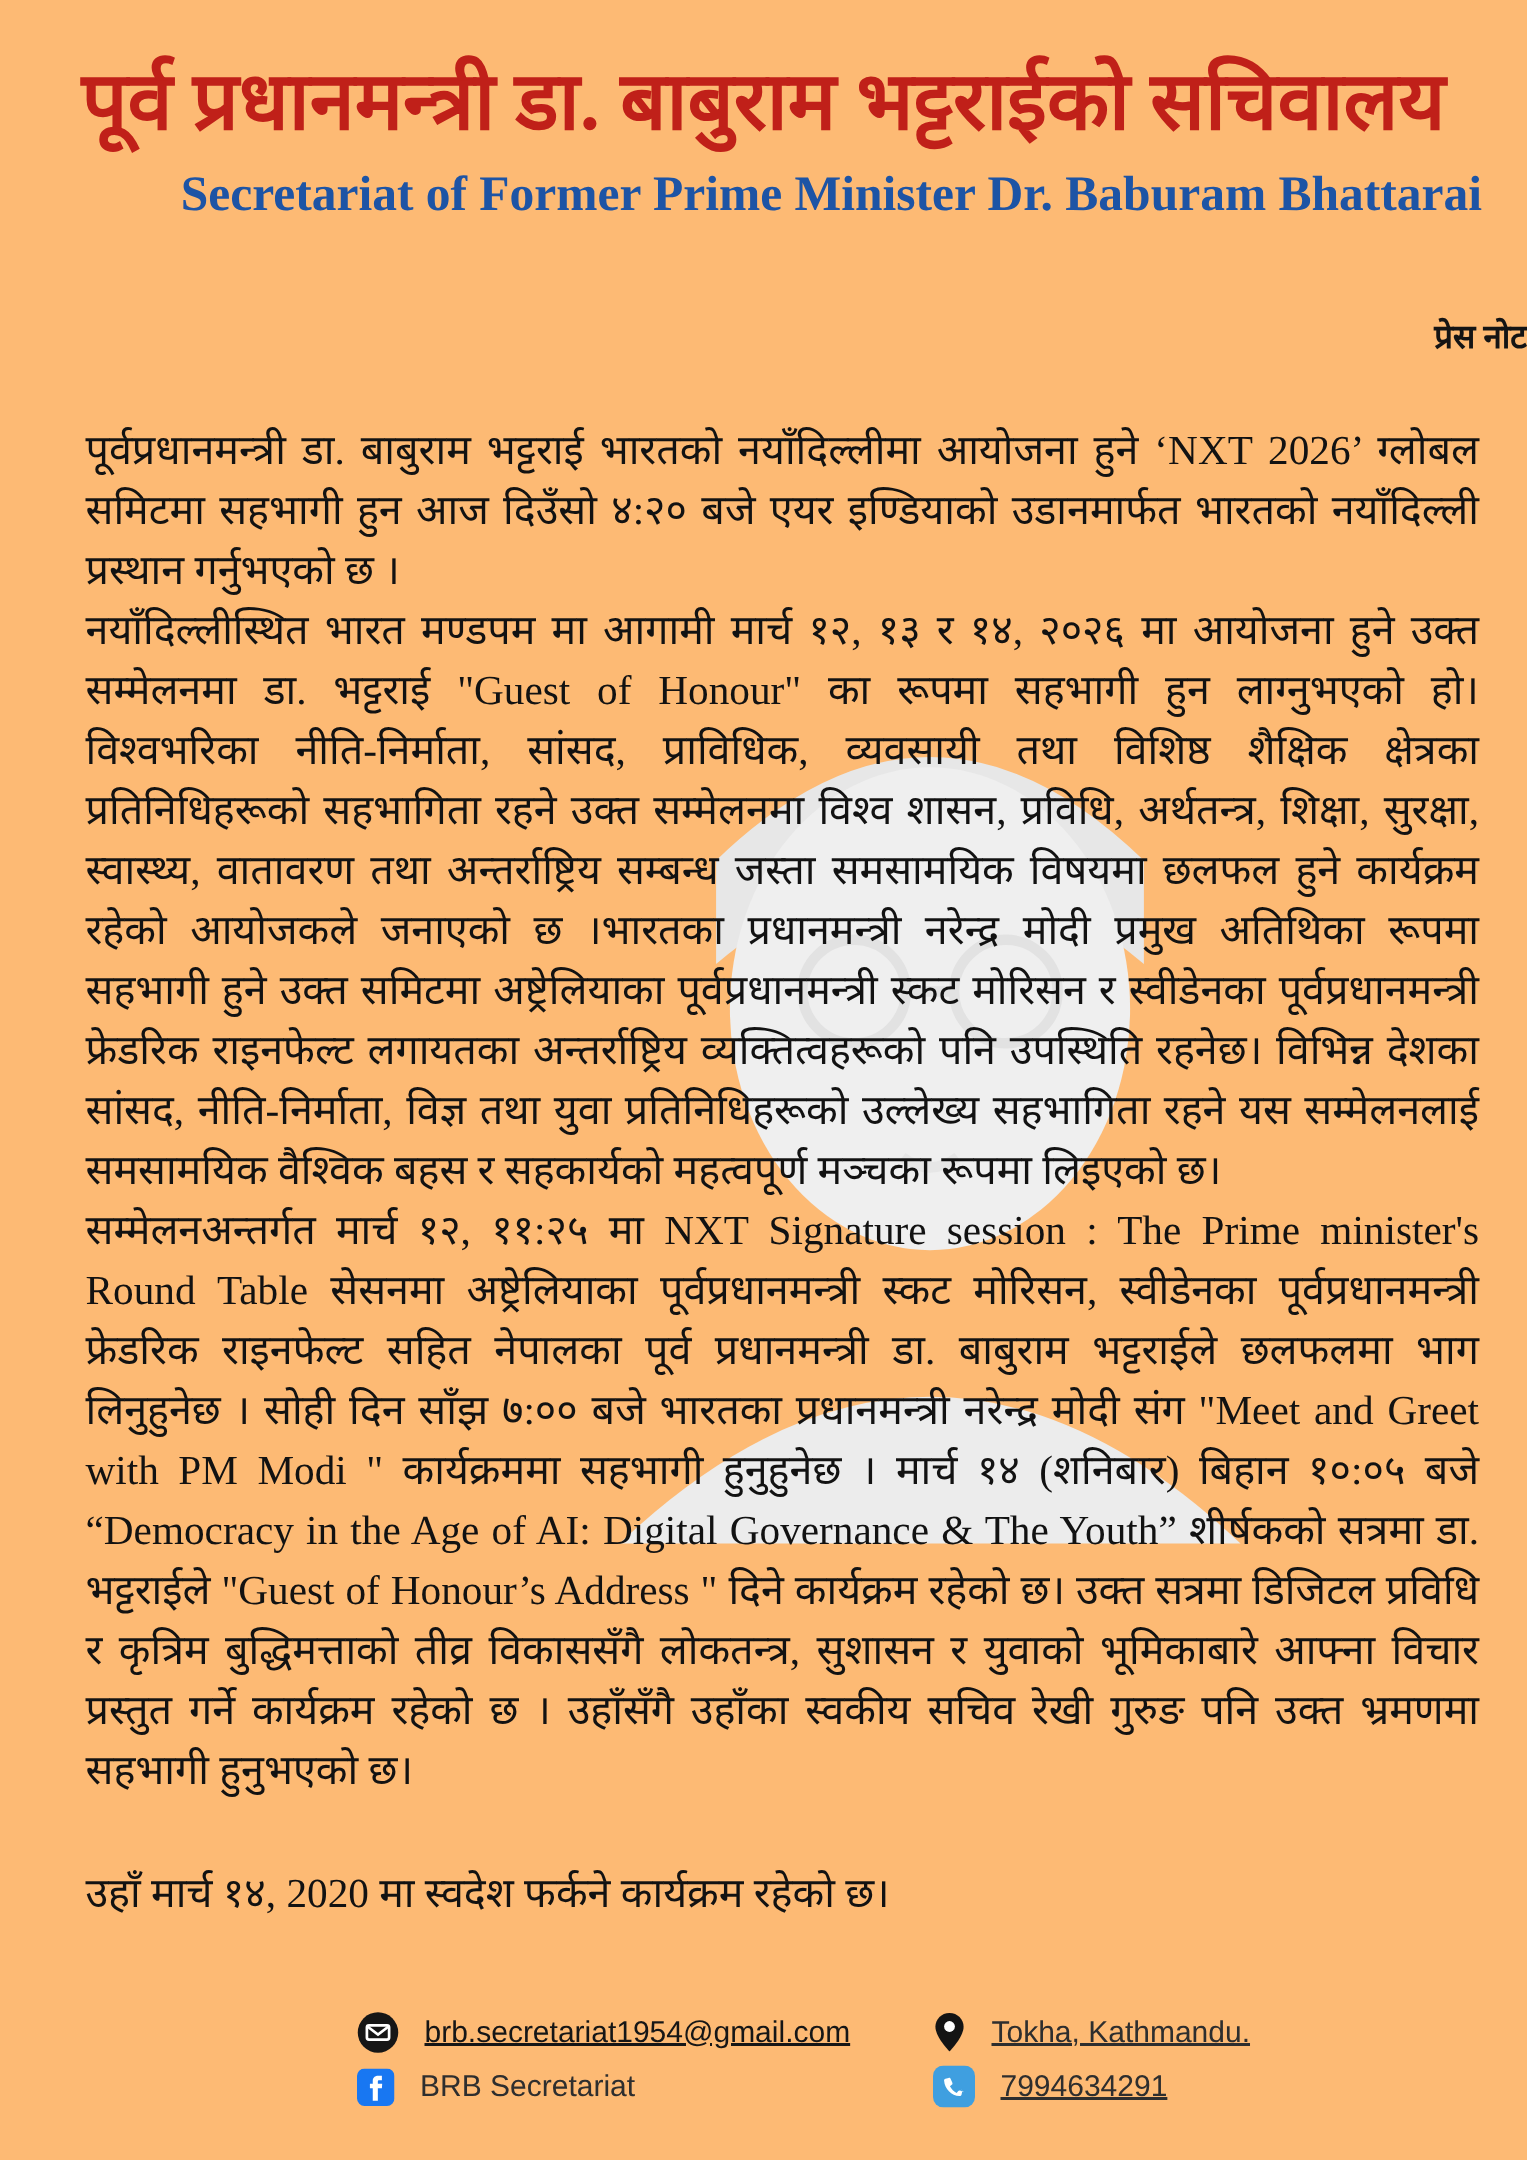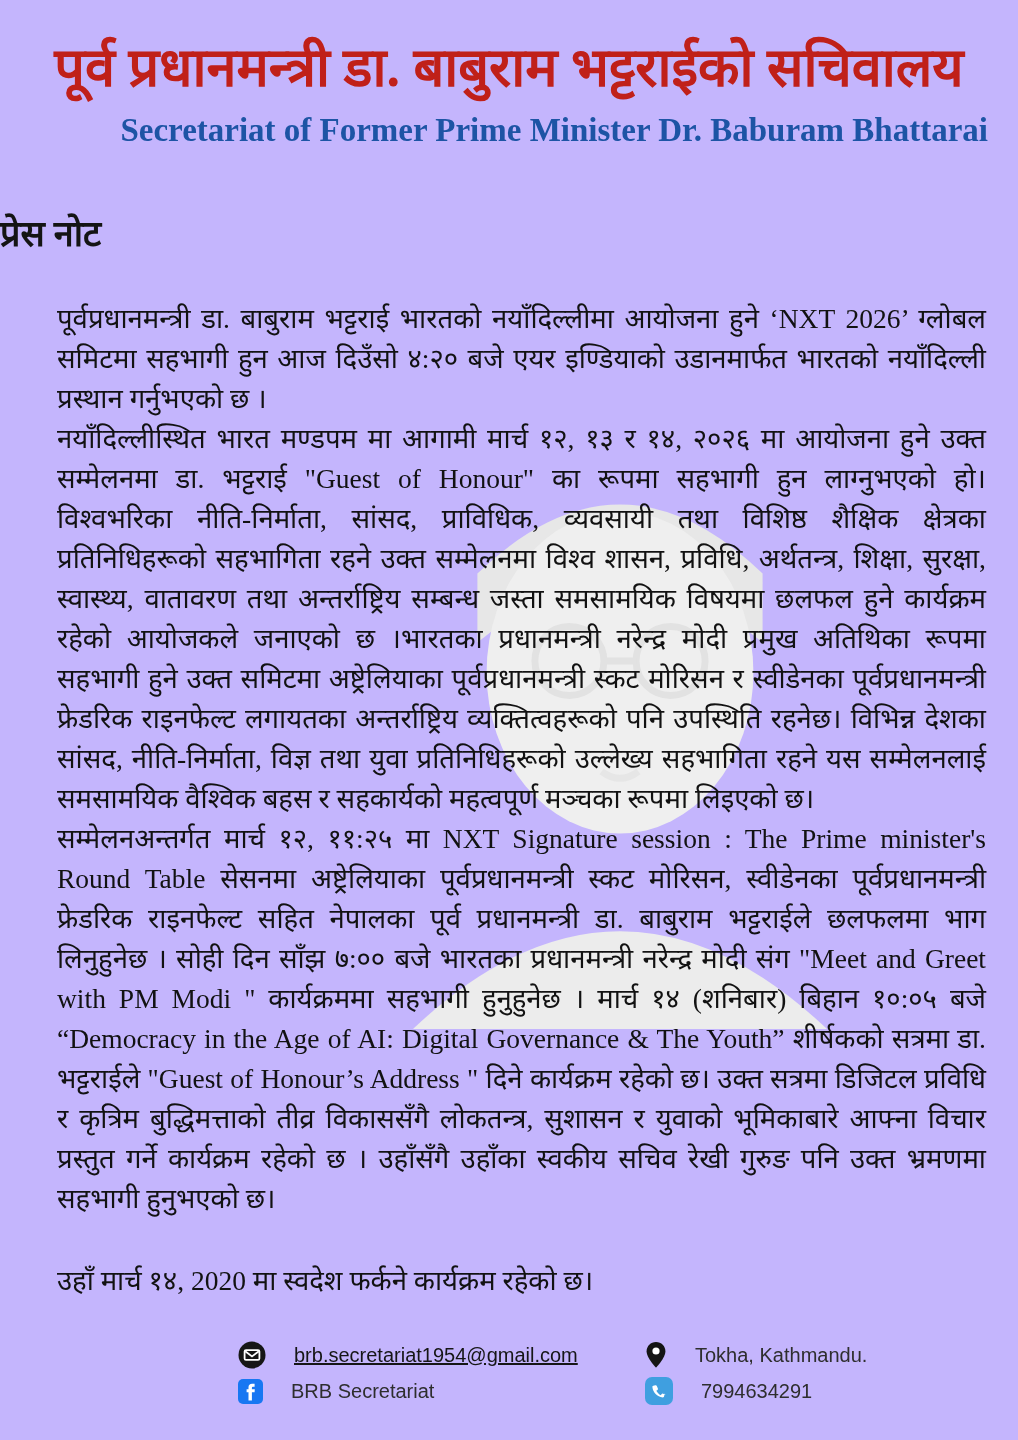--- a/index.html
+++ b/index.html
@@ -2,21 +2,21 @@
 <html><head>
 <meta charset="utf-8">
 <style>
   * { box-sizing: border-box; }
   html, body { margin: 0; padding: 0; background: #e8e8e8; }
   .page {
     position: relative;
     width: 1018px;
     height: 1440px;
     margin: 0 auto;
-    background: #c4b5fd;
+    background: #fdba74;
     overflow: hidden;
     font-family: "Liberation Serif", "DejaVu Serif", serif;
     color: #111;
   }
   
   .watermark {
     position: absolute;
     left: 390px;
     top: 430px;
     width: 460px;
@@ -37,22 +37,22 @@
   .letterhead-title-en {
     margin: 8px 30px 0;
     text-align: right;
     font-size: 33px;
     line-height: 40px;
     font-weight: bold;
     color: #1d54a5;
   }
   .doc-heading {
     margin-top: 58px;
-    text-align: left;
-    font-size: 36px;
+    text-align: right;
+    font-size: 22px;
     font-weight: bold;
     color: #141414;
   }
   
   .doc-body {
     position: relative;
     margin-top: 42px;
     padding: 0 32px 0 57px;
   }
   .doc-body p {
@@ -67,25 +67,25 @@
   .doc-footer {
     position: absolute;
     top: 1340px;
     left: 0;
     width: 100%;
     font-family: "Liberation Sans", "DejaVu Sans", sans-serif;
     font-size: 20px;
     color: #2e2e2e;
   }
   .footer-col-left  { position: absolute; left: 238px; top: 0; }
-  .footer-col-right { position: absolute; left: 645px; top: 0; }
+  .footer-col-right { position: absolute; left: 622px; top: 0; text-decoration: underline; }
   .footer-row {
     display: flex;
     align-items: center;
-    gap: 28px;
+    gap: 17px;
     height: 30px;
     margin-bottom: 6px;
     white-space: nowrap;
   }
   .email-text {
     text-decoration: underline;
     color: #161616;
     cursor: pointer;
   }
   .icon { display: inline-flex; flex: 0 0 auto; }

